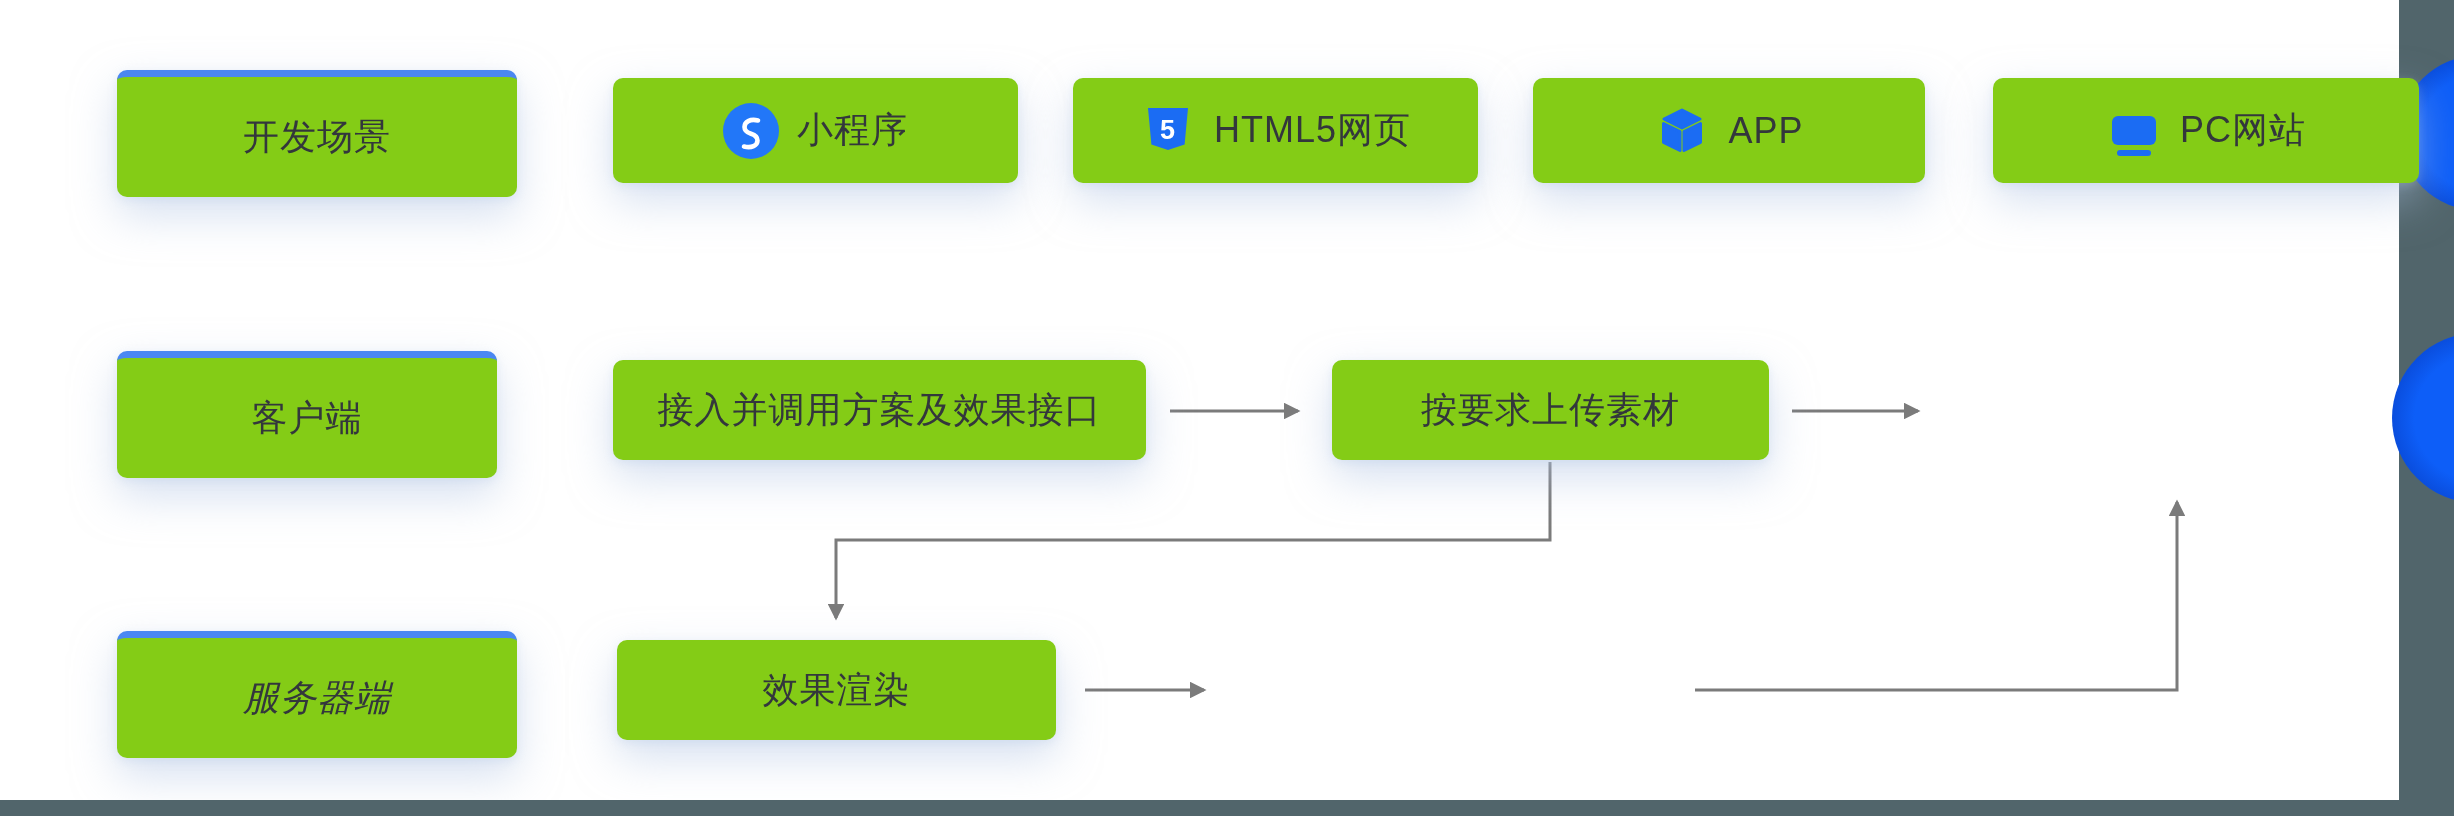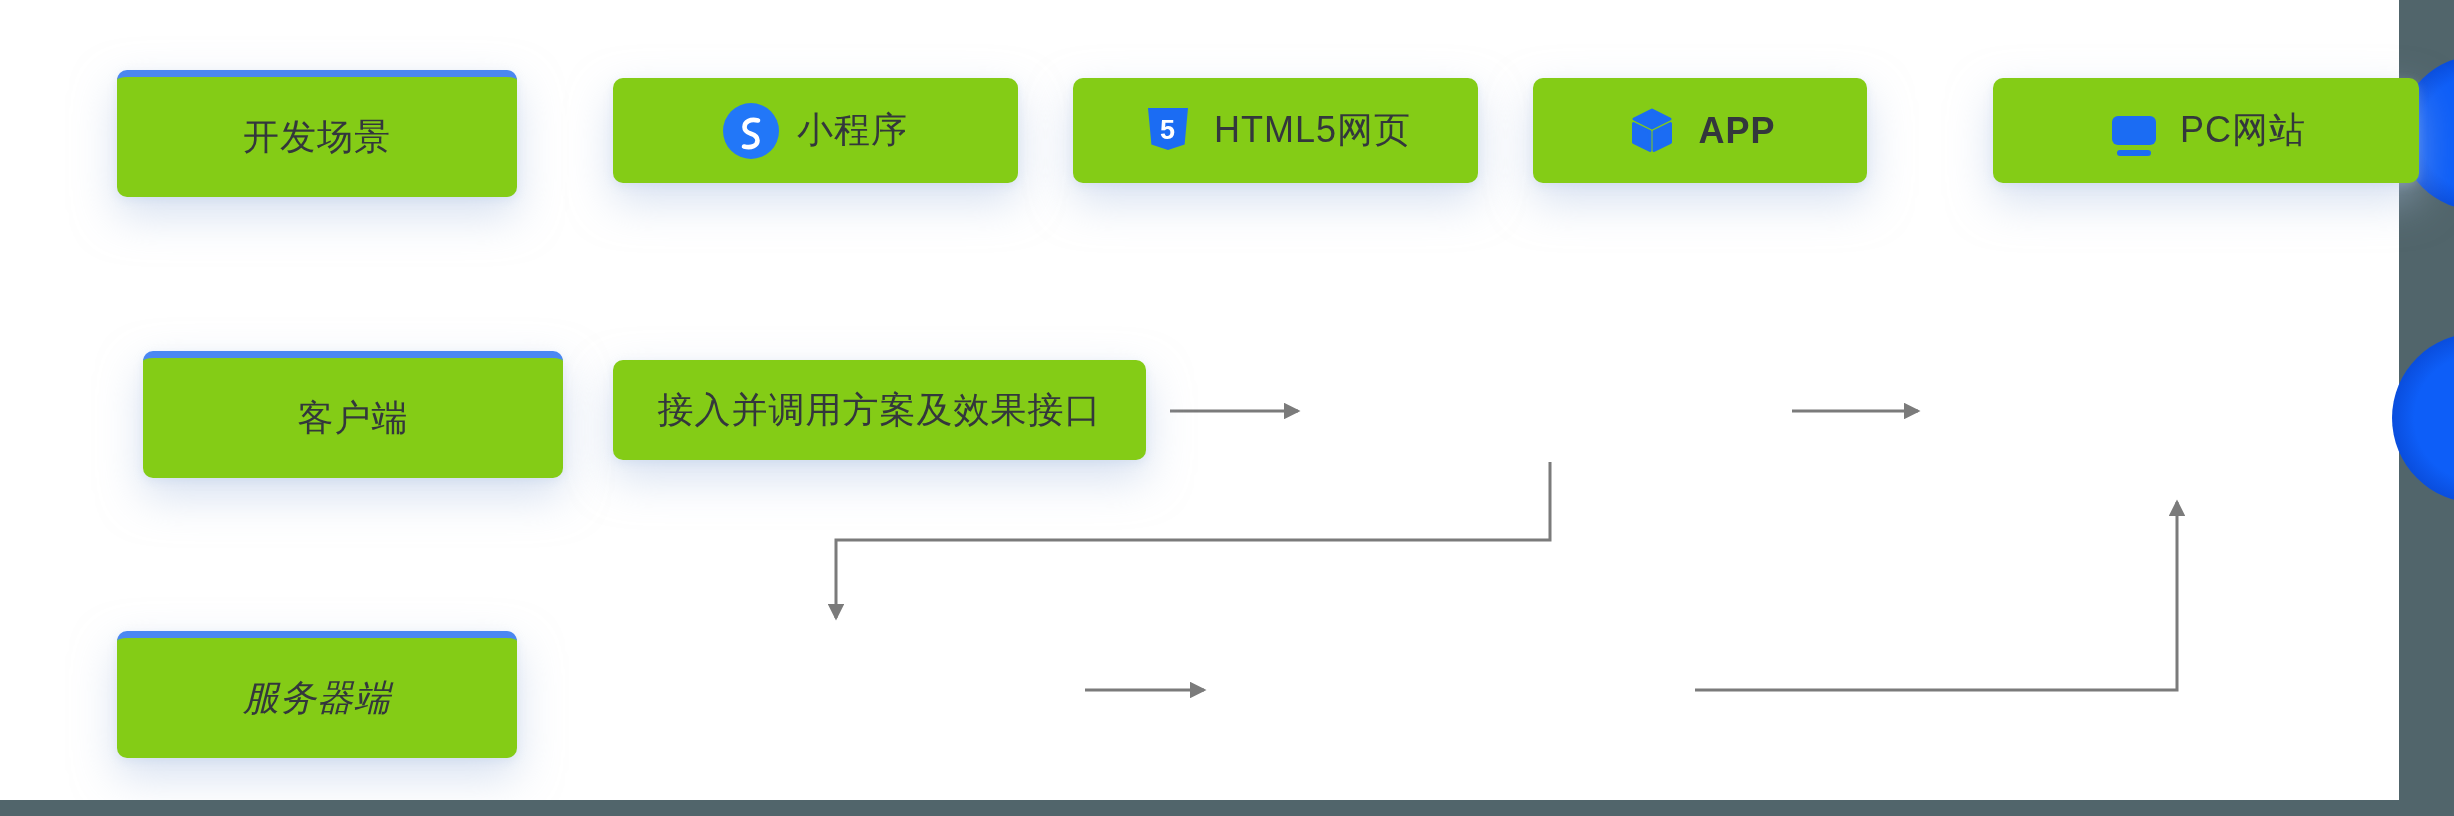--- a/index.html
+++ b/index.html
@@ -12,24 +12,24 @@
     display:flex;align-items:center;justify-content:center;
     font-size:36px;color:#33373c;letter-spacing:1px;z-index:4;
   }
   .label-card{border-top:7px solid #4a87f2;}
   .icon{width:56px;height:56px;margin-right:18px;flex:0 0 auto;display:block;}
 
   
   #lbl-dev{left:117px;top:70px;width:400px;height:120px;}
   #it-mini{left:613px;top:78px;width:405px;height:105px;}
   #it-html5{left:1073px;top:78px;width:405px;height:105px;}
-  #it-app{left:1533px;top:78px;width:334px;height:105px;font-weight:bold;}
+  #it-app{left:1533px;top:78px;width:392px;height:105px;}
   #it-pc{left:1993px;top:78px;width:426px;height:105px;}
   
-  #lbl-client{left:117px;top:351px;width:420px;height:120px;margin-left:26px;}
+  #lbl-client{left:117px;top:351px;width:380px;height:120px;}
   #st-api{left:613px;top:360px;width:533px;height:100px;}
   #st-upload{left:1332px;top:360px;width:437px;height:100px;}
   #st-preview{left:1955px;top:360px;width:445px;height:100px;}
   
   #lbl-server{left:117px;top:631px;width:400px;height:120px;font-style:italic;}
   #st-render{left:617px;top:640px;width:439px;height:100px;}
   #st-generate{left:1238px;top:640px;width:443px;height:100px;}
 
   
   .arrows{position:absolute;left:0;top:0;z-index:3;pointer-events:none;}
@@ -102,18 +102,24 @@
     </svg>
     <span>PC网站</span>
   </div>
 
   <div class="card label-card" id="lbl-client">
     <span>客户端</span>
   </div>
   <div class="card" id="st-api">
     <span>接入并调用方案及效果接口</span>
   </div>
+  <div class="card" id="st-upload">
+    <span>按要求上传素材</span>
+  </div>
 
   <div class="card label-card" id="lbl-server">
     <span>服务器端</span>
+  </div>
+  <div class="card" id="st-render">
+    <span>效果渲染</span>
   </div>
 
 </div>
 
 </body></html>

